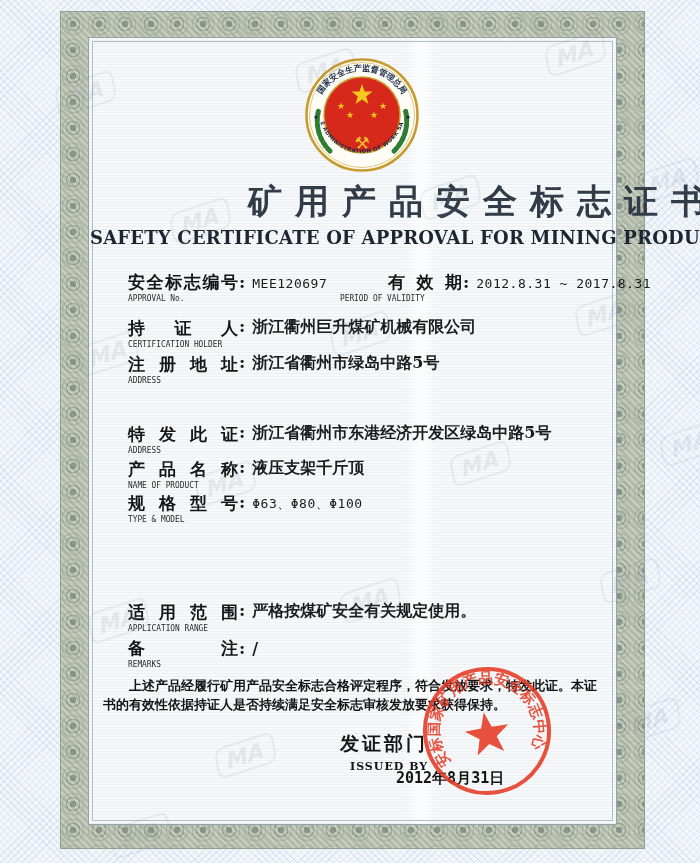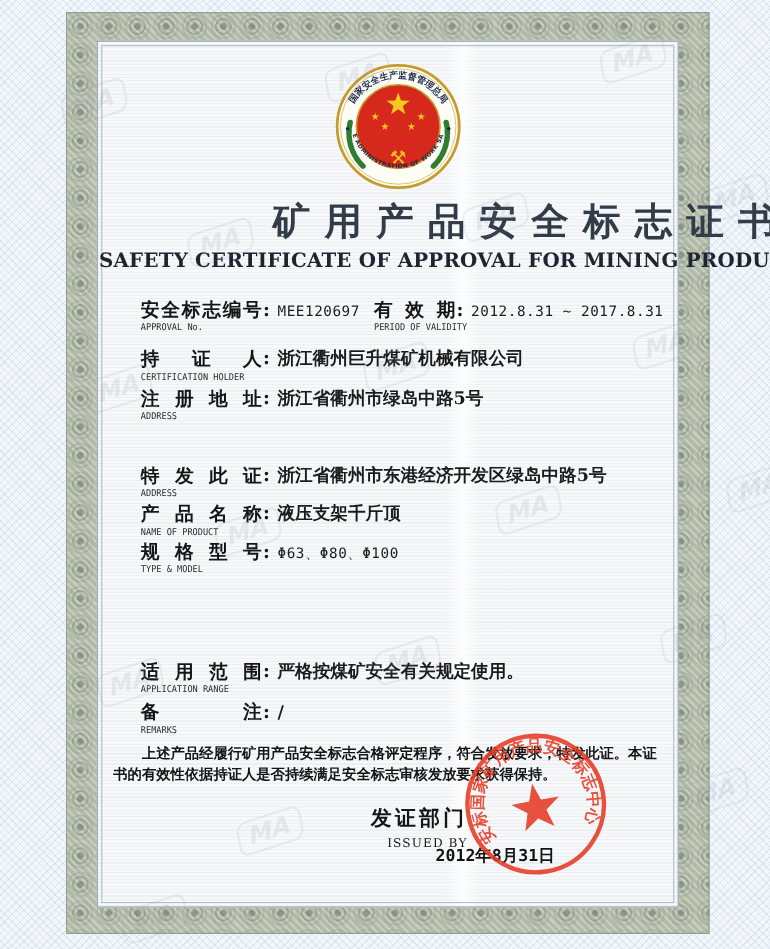--- a/index.html
+++ b/index.html
@@ -57,38 +57,38 @@
   .subtitle {
     position:absolute; left:90px; top:227px; width:527px; text-align:right;
     font-size:18px; font-weight:bold; color:#1d2530; letter-spacing:0.2px; white-space:nowrap;
   }
   
   .row { position:absolute; left:128px; white-space:nowrap; }
   .clt {
     display:inline-block; width:110px; text-align:justify; text-align-last:justify;
     font-size:17px; font-weight:bold; color:#151515; vertical-align:bottom; line-height:20px;
   }
-  .clt.narrow { width:74px; }
+  .clt.narrow { width:74px;margin-left:48px; }
   .colon { font-size:17px; font-weight:bold; color:#151515; margin:0 7px 0 1px; }
   .cv { font-size:16px; font-weight:600; color:#1b1b1b; }
   .cv.mono { font-family:"DejaVu Sans Mono", monospace; font-size:13px; font-weight:normal; letter-spacing:0.5px; }
   .ce {
     font-family:"DejaVu Sans Mono", monospace; font-size:8.5px; color:#2a2a2a;
     margin-top:1px; letter-spacing:0; transform:scaleX(0.92); transform-origin:left;
   }
   .hgroup { position:absolute; white-space:nowrap; }
   
   .decl {
     position:absolute; left:103px; top:676px; width:505px;
     font-size:13px; line-height:19px; font-weight:600; color:#141414;
     text-indent:2em; z-index:2;
   }
   .issued { position:absolute; left:337px; top:731px; text-align:right; z-index:2; }
   .issued .big { font-size:19px; font-weight:bold; color:#151515; letter-spacing:3px; }
-  .issued .small { font-size:11px; font-weight:normal; color:#151515; letter-spacing:1px; margin-top:3px;margin-left:13px; }
+  .issued .small { font-size:11px; font-weight:bold; color:#151515; letter-spacing:1px; margin-top:3px;margin-left:13px; }
   .issue-date {
     position:absolute; left:396px; top:769px; z-index:2;
     font-family:"DejaVu Sans Mono", monospace; font-size:15px; font-weight:bold; color:#141414;
   }
   
   .seal { position:absolute; left:407px; top:651px; width:160px; height:160px; z-index:5; opacity:0.88; transform:rotate(-10deg); }
 </style>
 </head>
 <body>
 

